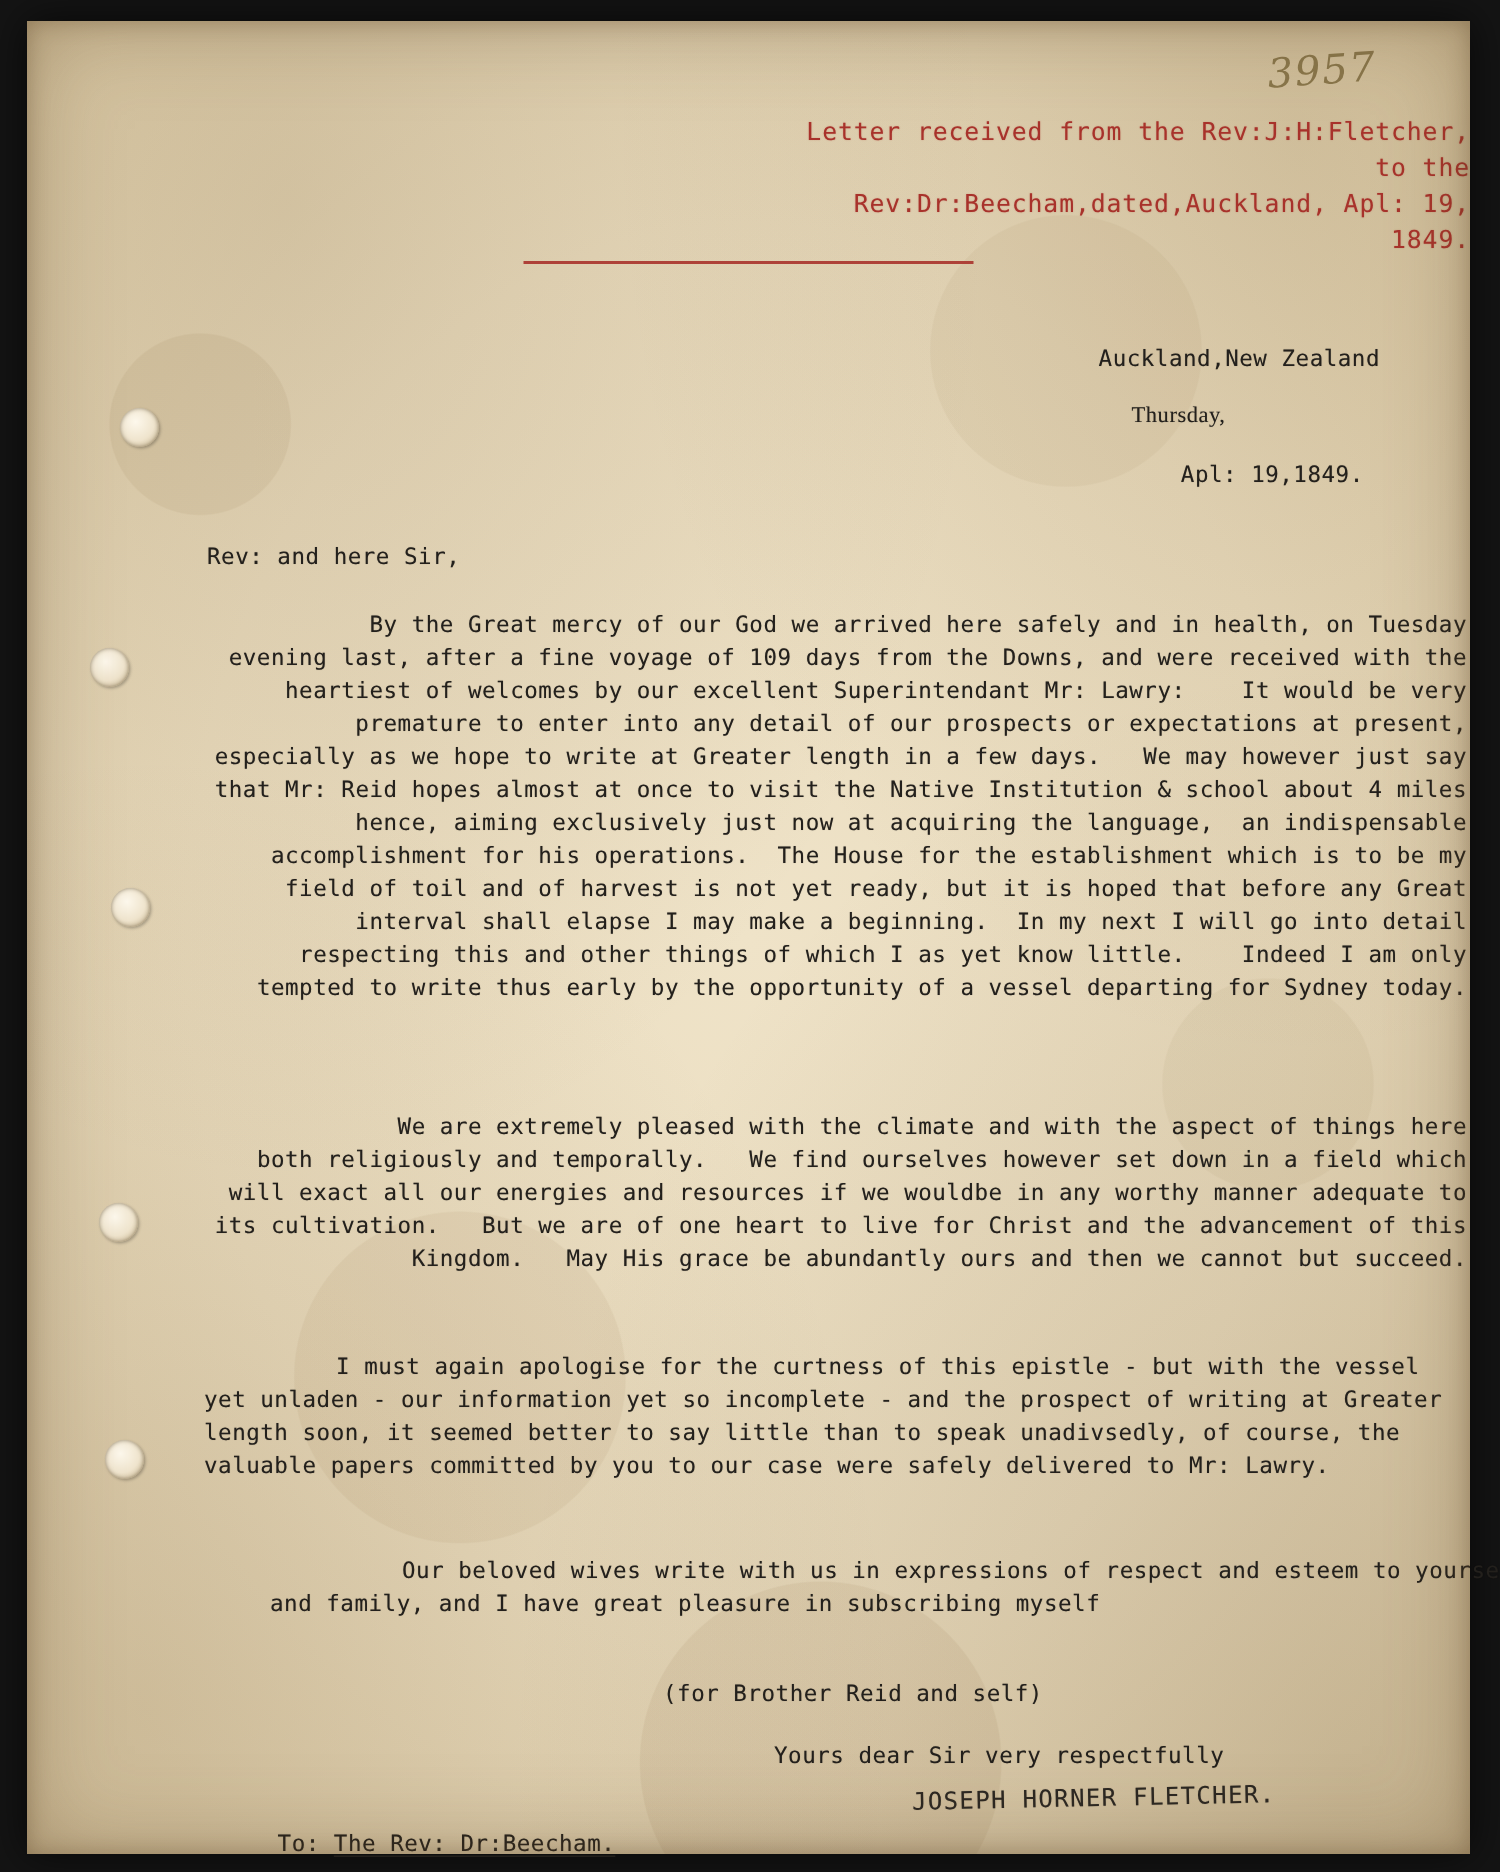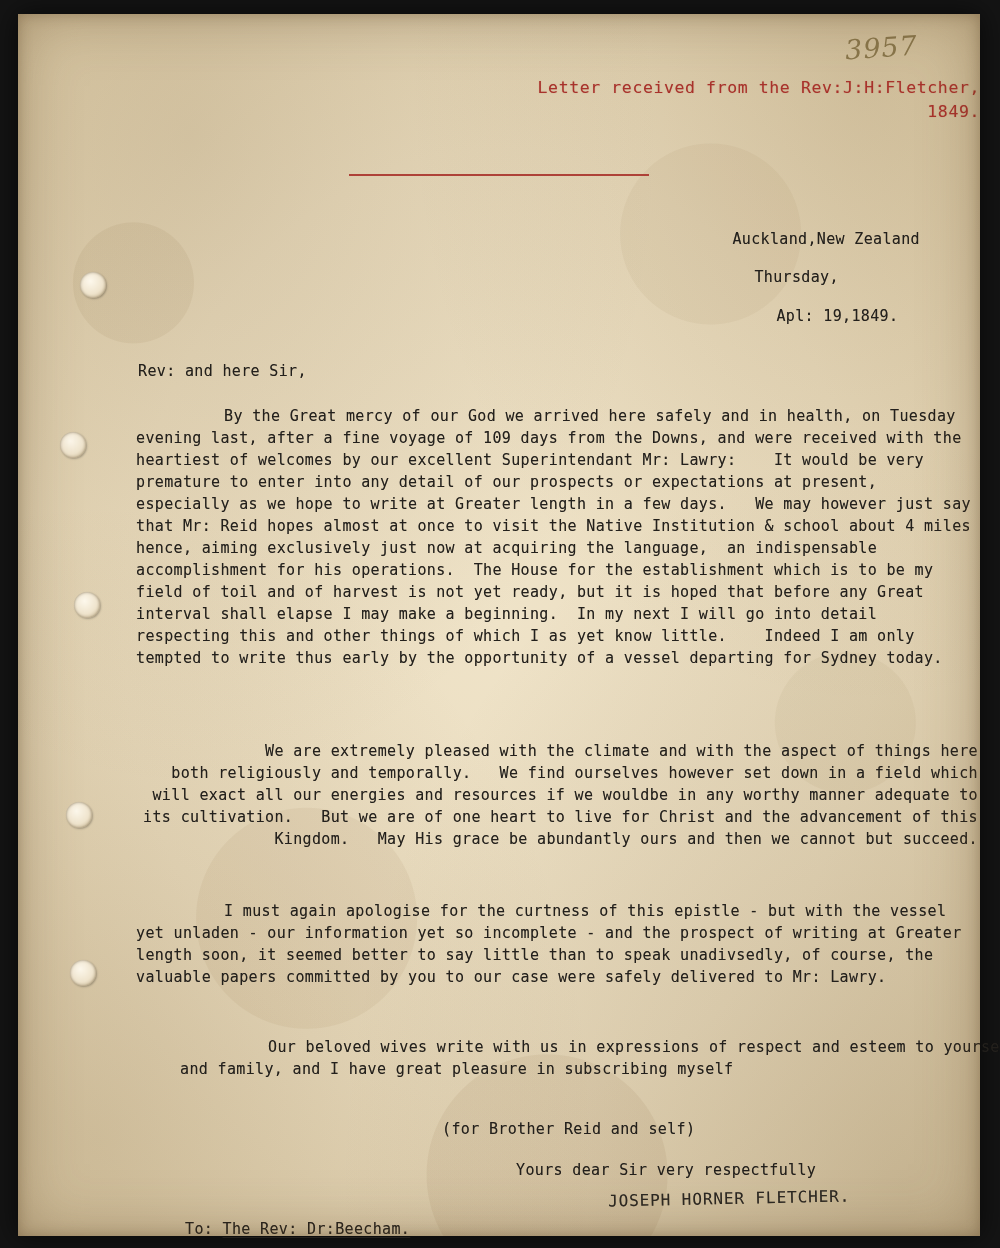--- a/index.html
+++ b/index.html
@@ -125,22 +125,22 @@
   }
 
   .dateblock {
     position: absolute;
     right: 60px;
     top: 206px;
     text-align: left;
     line-height: 2.55;
   }
   .dateblock .ln { display: block; white-space: pre; }
-  .dateblock .l2 { padding-left: 22px; }
-  .dateblock .l3 { padding-left: 44px; }
+  .dateblock .l2 { padding-left: 22px; font-family: Liberation Serif, serif; }
+  .dateblock .l3 { padding-left: 44px; text-align: center; }
 
   .salutation {
     position: absolute;
     left: 120px;
     top: 348px;
     white-space: pre;
   }
 
   .body-block {
     position: absolute;
@@ -148,21 +148,21 @@
     width: 842px;
     line-height: 1.465;
   }
   .body-block p {
     margin: 0 0 18px 0;
     white-space: pre-wrap;
     text-indent: 0;
   }
   .para-indent { display: inline-block; width: 88px; }
 
-  #para1 { top: 392px; }
+  #para1 { top: 392px; text-align: right; }
   #para2 { top: 727px; text-align: right; }
   #para3 { top: 887px; }
   #para4 { top: 1023px; margin-left: 44px; }
 
   .for-line {
     position: absolute;
     left: 424px;
     top: 1106px;
     white-space: pre;
   }
@@ -203,20 +203,22 @@
       <div class="punch" style="left:62px; top:258px;"></div>
       <div class="punch" style="left:42px; top:418px;"></div>
       <div class="punch" style="left:56px; top:578px;"></div>
       <div class="punch" style="left:48px; top:788px;"></div>
       <div class="punch" style="left:52px; top:946px;"></div>
 
       <div class="archive-number">3957</div>
 
       <div class="caption">
         <span class="ln">Letter received from the Rev:J:H:Fletcher,</span>
+        <span class="ln">to the</span>
+        <span class="ln">Rev:Dr:Beecham,dated,Auckland, Apl: 19,</span>
         <span class="ln">1849.</span>
       </div>
       <div class="caption-rule"></div>
 
       <div class="dateblock typed">
         <span class="ln l1">Auckland,New Zealand</span>
         <span class="ln l2">Thursday,</span>
         <span class="ln l3">Apl: 19,1849.</span>
       </div>
 

